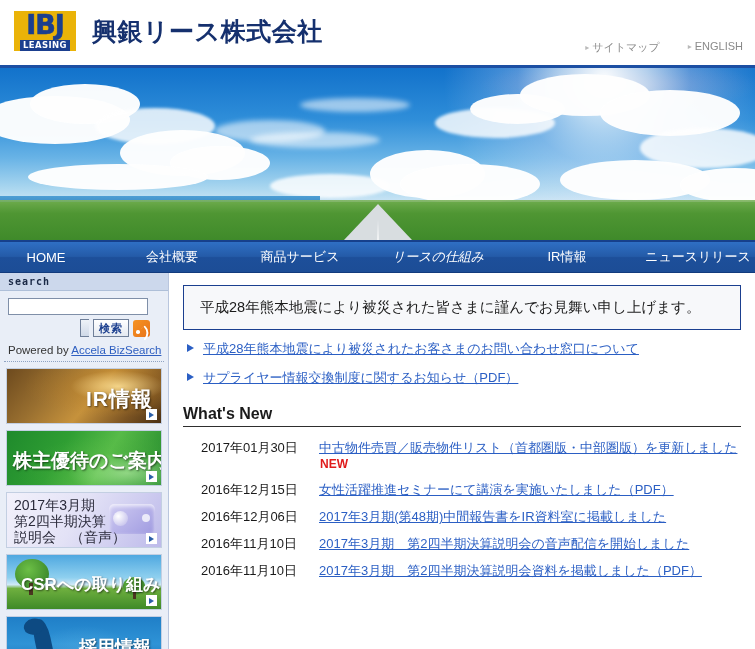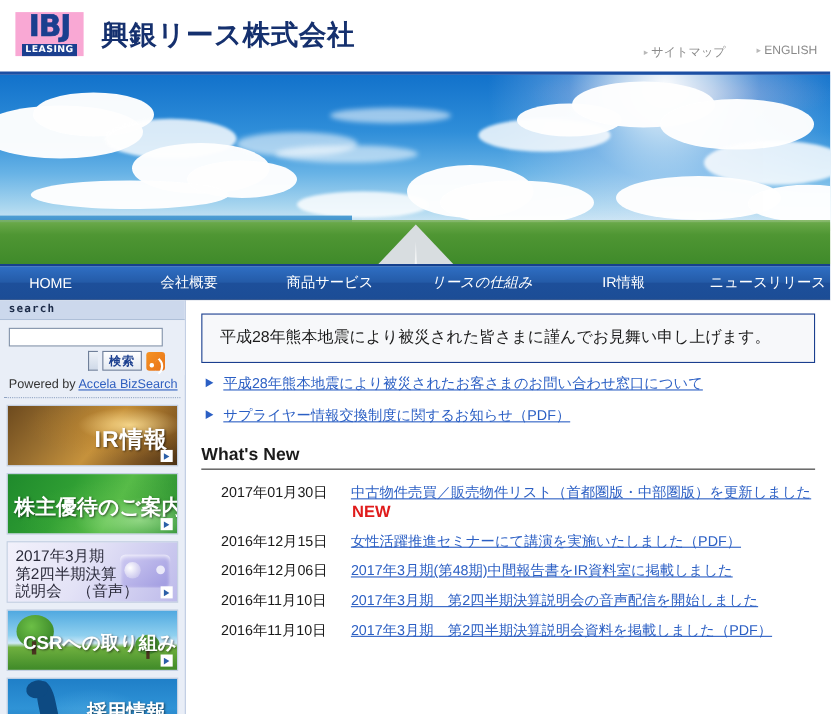--- a/index.html
+++ b/index.html
@@ -32,21 +32,21 @@
     align-items: flex-start;
   }
   .logo-block {
     display: flex;
     align-items: center;
     margin: 11px 0 0 14px;
   }
   .logo-mark {
     width: 62px;
     height: 40px;
-    background: #f9a8d4;
+    background: #eab308;
     display: flex;
     flex-direction: column;
     align-items: center;
     justify-content: center;
     line-height: 1;
   }
   .logo-ibj {
     font-family: "DejaVu Sans", sans-serif;
     font-weight: bold;
     font-size: 27px;
@@ -512,21 +512,21 @@
   }
   .wn-date {
     width: 118px;
     padding-left: 18px !important;
     color: #1a1a1a;
     white-space: nowrap;
   }
   .wn-new {
     color: #e01b1b;
     font-weight: bold;
-    font-size: 15px;
+    font-size: 12px;
     vertical-align: top;
     margin-left: 1px;
   }
 </style>
 </head>
 <body>
 
 <div id="page">
 
   <div class="header">

